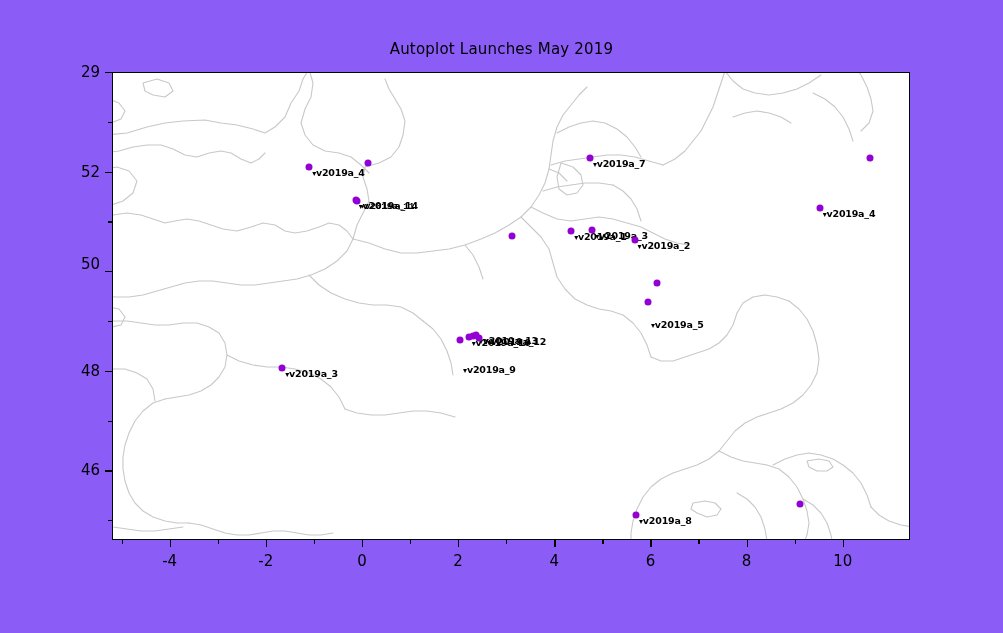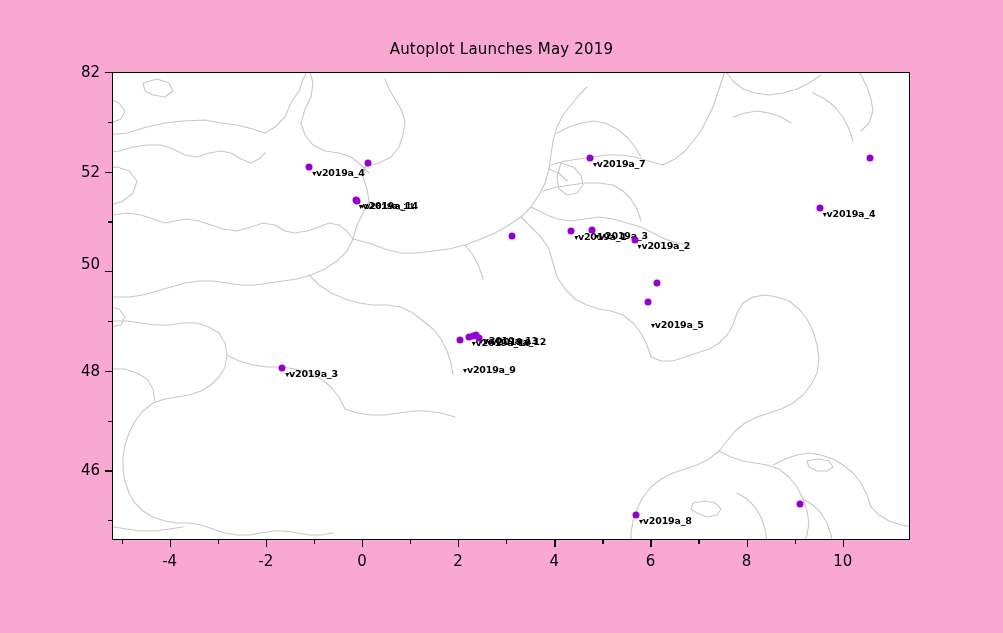--- a/index.html
+++ b/index.html
@@ -1,17 +1,17 @@
 <!DOCTYPE html>
 <html><head>
 <meta charset="utf-8">
 <style>
   html,body{margin:0;padding:0;background:#ffffff;}
   body{width:1003px;height:633px;font-family:"DejaVu Sans",sans-serif;overflow:hidden;}
-  #figure{position:relative;width:1003px;height:633px;background:#f9a8d4;}
+  #figure{position:relative;width:1003px;height:633px;background:#8b5cf6;}
   #title{position:absolute;left:0;top:40px;width:1003px;text-align:center;font-size:15px;color:#000;letter-spacing:.2px;}
   
   #axes{position:absolute;left:112px;top:72px;width:798px;height:468px;border:1.3px solid #000;background:#fff;box-sizing:border-box;overflow:hidden;}
   #mapsvg{position:absolute;left:0;top:0;width:798px;height:468px;}
   .pt{position:absolute;width:7px;height:7px;border-radius:50%;background:#9400d3;transform:translate(-3.5px,-3.5px);}
   .lbl{position:absolute;font-size:9.5px;font-family:"DejaVu Sans",sans-serif;color:#000;font-weight:bold;white-space:nowrap;transform:translateY(-1px);letter-spacing:-0.2px;}
   .lbl .mk{font-size:8px;}
   
   .tickx{position:absolute;width:1.3px;background:#000;}
   .ticky{position:absolute;height:1.3px;background:#000;}
@@ -160,21 +160,21 @@
       <div class="tickx" style="left: 794.627px; top: 540px; height: 4px;"></div>
       <div class="ticky" style="left: 105px; top: 470.298px; width: 7px;"></div>
       <div class="tly" style="left: 30px; top: 470.298px; width: 70px;">46</div>
       <div class="ticky" style="left: 105px; top: 370.723px; width: 7px;"></div>
       <div class="tly" style="left: 30px; top: 370.723px; width: 70px;">48</div>
       <div class="ticky" style="left: 105px; top: 271.149px; width: 7px;"></div>
       <div class="tly" style="left: 30px; top: 264px; width: 70px;">50</div>
       <div class="ticky" style="left: 105px; top: 171.574px; width: 7px;"></div>
       <div class="tly" style="left: 30px; top: 171.574px; width: 70px;">52</div>
       <div class="ticky" style="left: 105px; top: 72px; width: 7px;"></div>
-      <div class="tly" style="left: 30px; top: 72px; width: 70px;">82</div>
+      <div class="tly" style="left: 30px; top: 72px; width: 70px;">29</div>
       <div class="ticky" style="left: 108px; top: 520.085px; width: 4px;"></div>
       <div class="ticky" style="left: 108px; top: 420.511px; width: 4px;"></div>
       <div class="ticky" style="left: 108px; top: 320.936px; width: 4px;"></div>
       <div class="ticky" style="left: 108px; top: 221.362px; width: 4px;"></div>
       <div class="ticky" style="left: 108px; top: 121.787px; width: 4px;"></div>
     </div>
 
 </div>
 
 </body></html>

